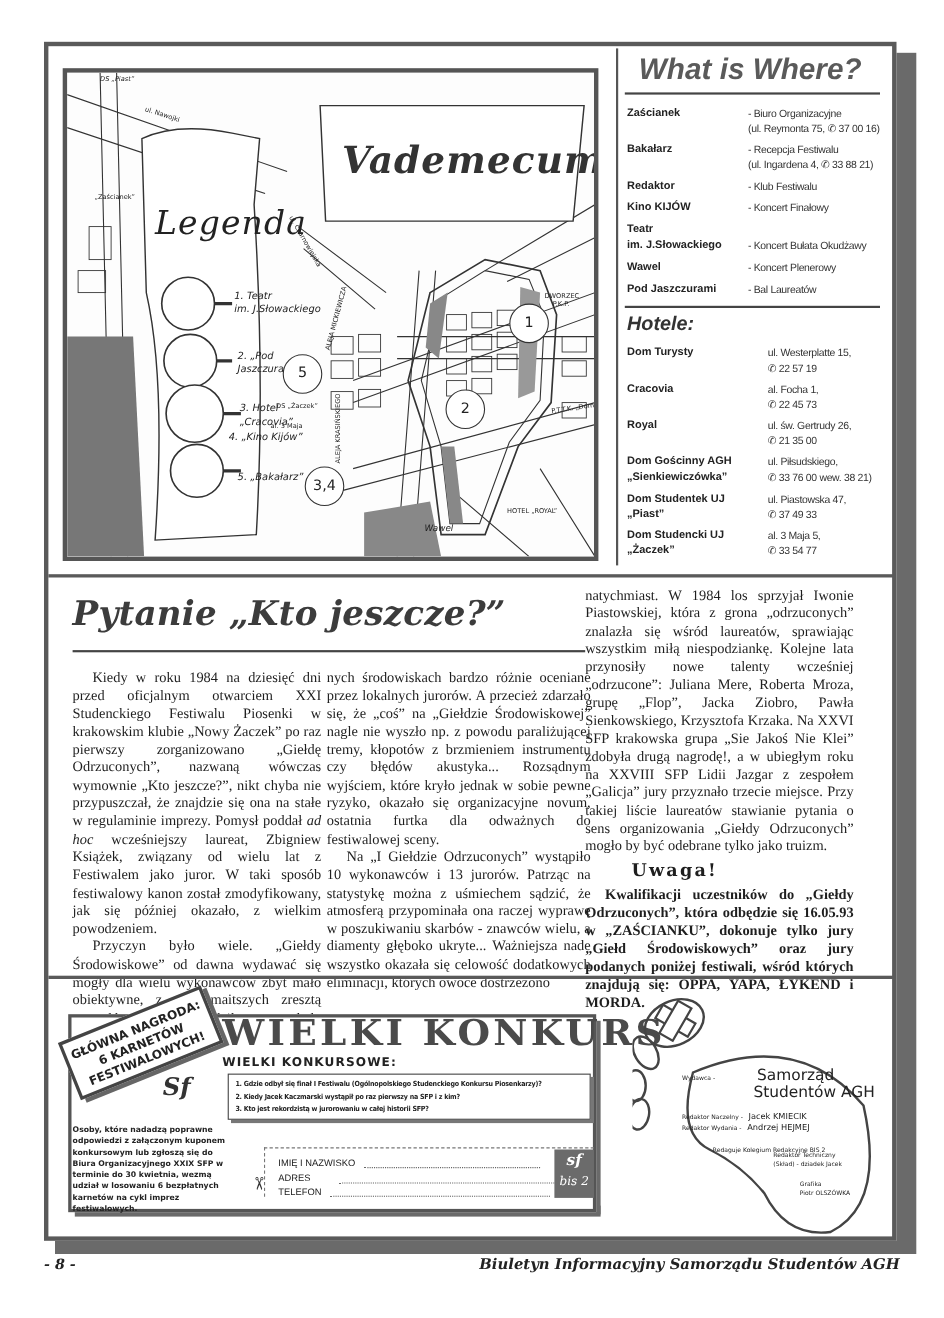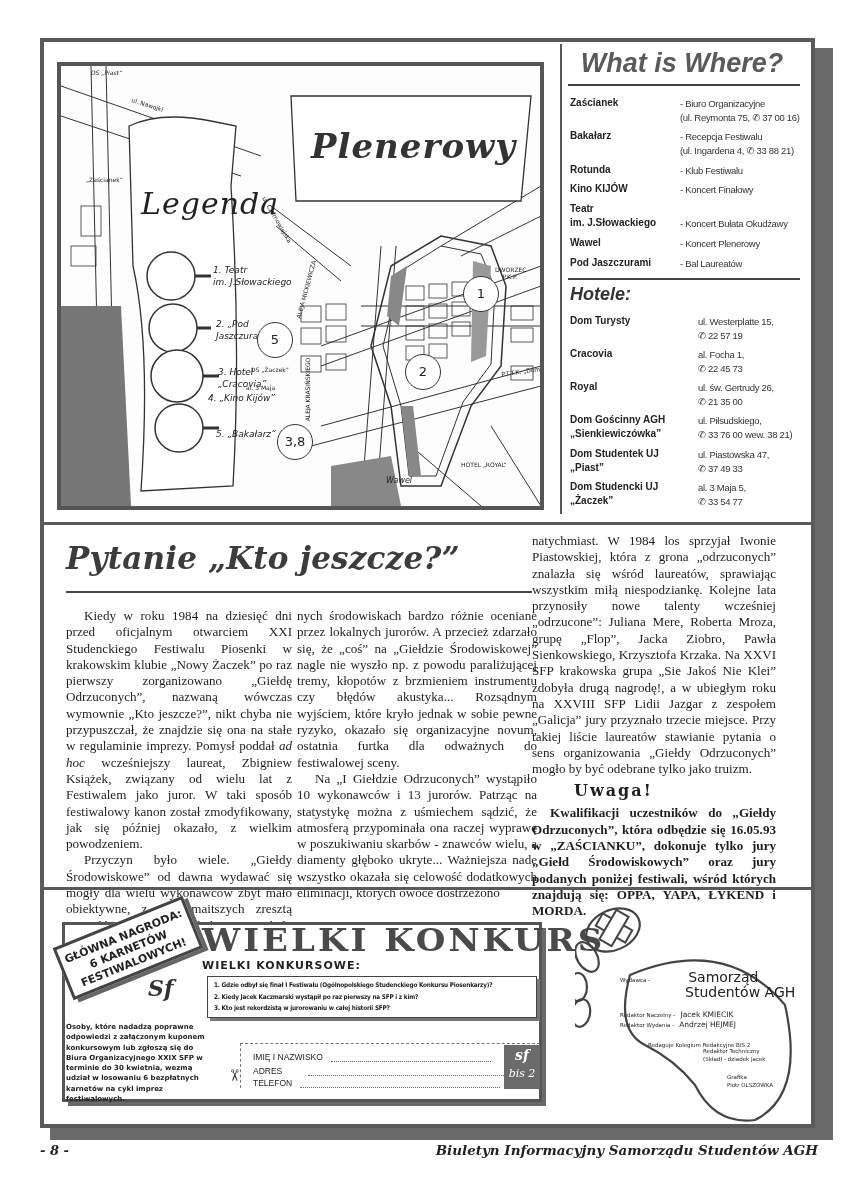--- a/index.html
+++ b/index.html
@@ -135,21 +135,21 @@
         <circle cx="118" cy="362" r="24"></circle>
     </g>
     <g stroke="#333" stroke-width="3">
       <line x1="134" y1="210" x2="150" y2="210"></line>
         <line x1="136" y1="262" x2="150" y2="262"></line>
       <line x1="142" y1="310" x2="158" y2="310"></line>
         <line x1="142" y1="362" x2="158" y2="362"></line>
     </g>
   </svg>
   <div class="map-label legenda-title">Legenda</div>
-  <div class="map-label vade-title">Plenerowy</div>
+  <div class="map-label vade-title">Vademecum</div>
 
   <div class="leg-item" style="left:152px; top:198px;">
     <div>1. Teatr</div>
     <div>im. J.Słowackiego</div>
   </div>
   <div class="leg-item" style="left:155px; top:252px;">
     <div>2. „Pod</div>
     <div>Jaszczurami”</div>
   </div>
   <div class="leg-item" style="left:157px; top:300px;">
@@ -158,21 +158,21 @@
   </div>
   <div class="leg-item" style="left:147px; top:326px;">
     <div>4. „Kino Kijów”</div>
   </div>
   <div class="leg-item" style="left:155px; top:362px;">
     <div>5. „Bakałarz”</div>
   </div>
 
   <div class="circle-mark" style="left:402px; top:210px;">1</div>
   <div class="circle-mark" style="left:344px; top:288px;">2</div>
-  <div class="circle-mark" style="left:216px; top:358px;">3,8</div>
+  <div class="circle-mark" style="left:216px; top:358px;">3,4</div>
   <div class="circle-mark" style="left:196px; top:256px;">5</div>
 
   <div class="street" style="left:30px; top:3px; font-style:italic;">DS „Piast”</div>
   <div class="street" style="left:70px; top:35px; transform:rotate(18deg);">ul. Nawojki</div>
   <div class="street" style="left:25px; top:110px;">„Zaścianek”</div>
   <div class="street" style="left:434px; top:200px; width:30px; white-space:normal; text-align:center;">DWORZEC P.K.P.</div>
   <div class="street" style="left:440px; top:300px; transform:rotate(-8deg);">P.T.T.K. „Dom Turysty”</div>
   <div class="street" style="left:400px; top:395px;">HOTEL „ROYAL”</div>
   <div class="street" style="left:325px; top:410px; font-size:8px; font-style:italic;">Wawel</div>
   <div class="street" style="left:190px; top:300px;">DS „Żaczek”</div>
@@ -194,21 +194,21 @@
       </div>
   </div>
   <div class="wiw-row" style="top:85px;">
     <div class="wiw-name">Bakałarz</div>
     <div class="wiw-desc">
         <div>- Recepcja Festiwalu</div>
         <div>(ul. Ingardena 4, ✆ 33 88 21)</div>
       </div>
   </div>
   <div class="wiw-row" style="top:119px;">
-    <div class="wiw-name">Rotunda</div>
+    <div class="wiw-name">Redaktor</div>
     <div class="wiw-desc">- Klub Festiwalu</div>
   </div>
   <div class="wiw-row" style="top:138px;">
     <div class="wiw-name">Kino KIJÓW</div>
     <div class="wiw-desc">- Koncert Finałowy</div>
   </div>
   <div class="wiw-row" style="top:158px;">
     <div class="wiw-name">
         <div>Teatr</div>
         <div>im. J.Słowackiego</div>

